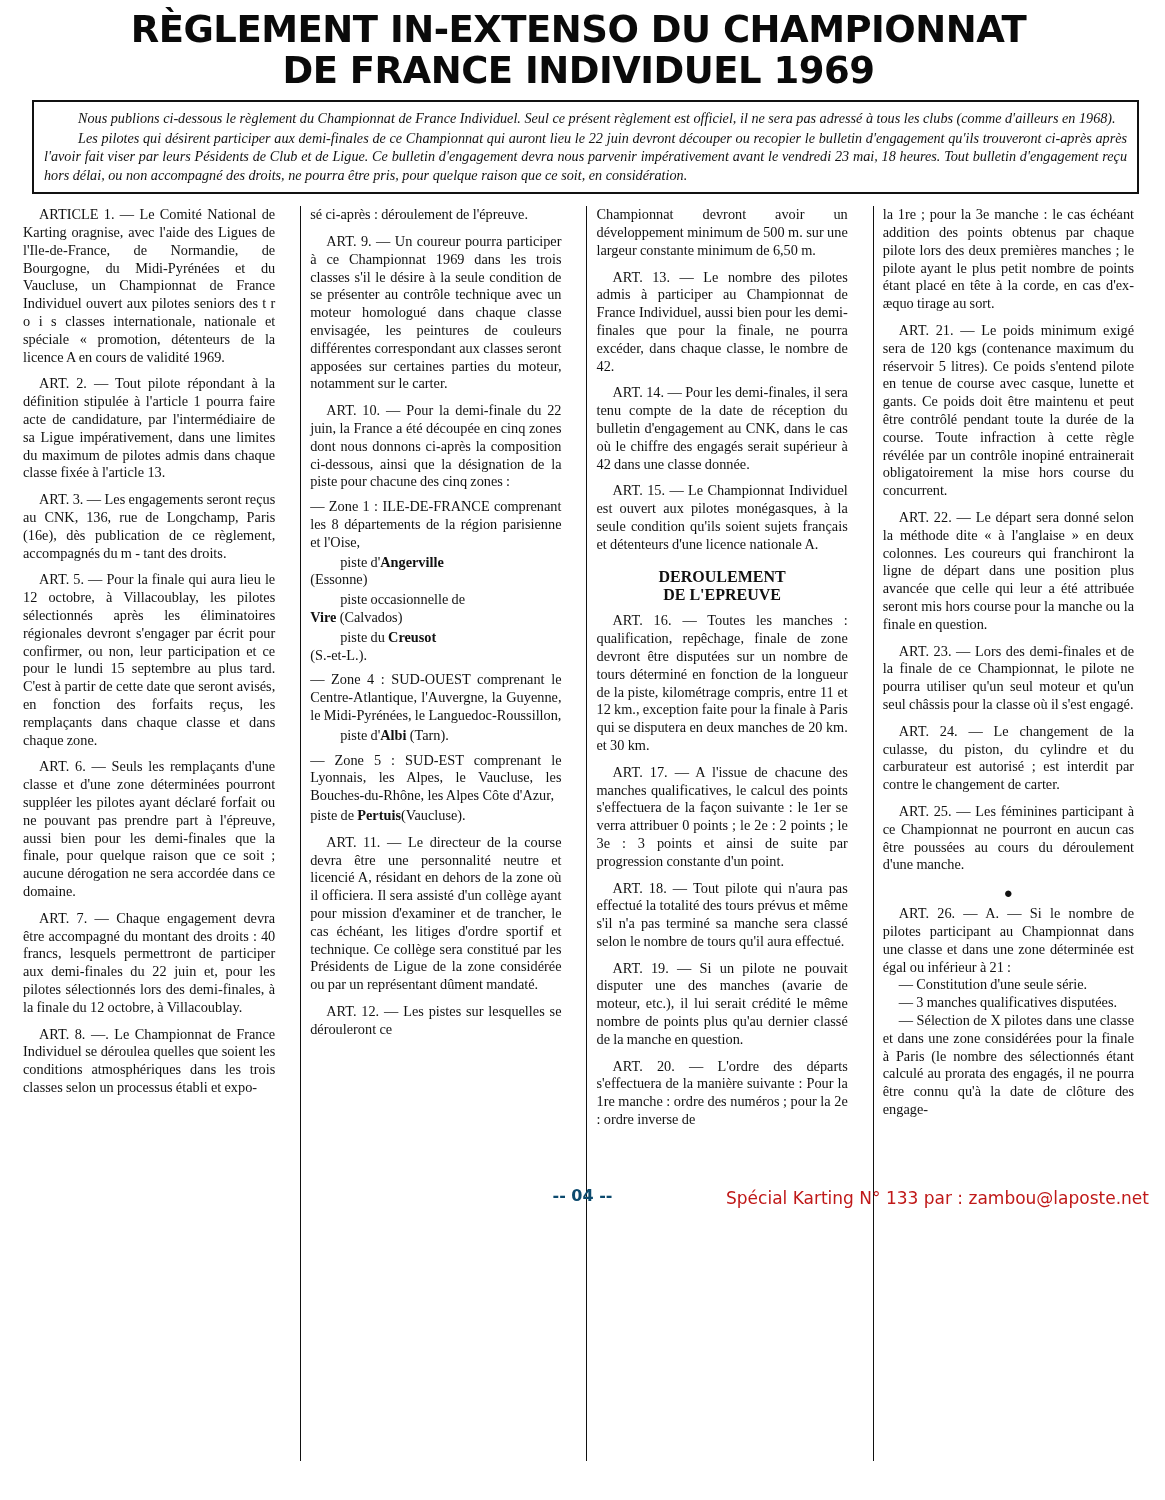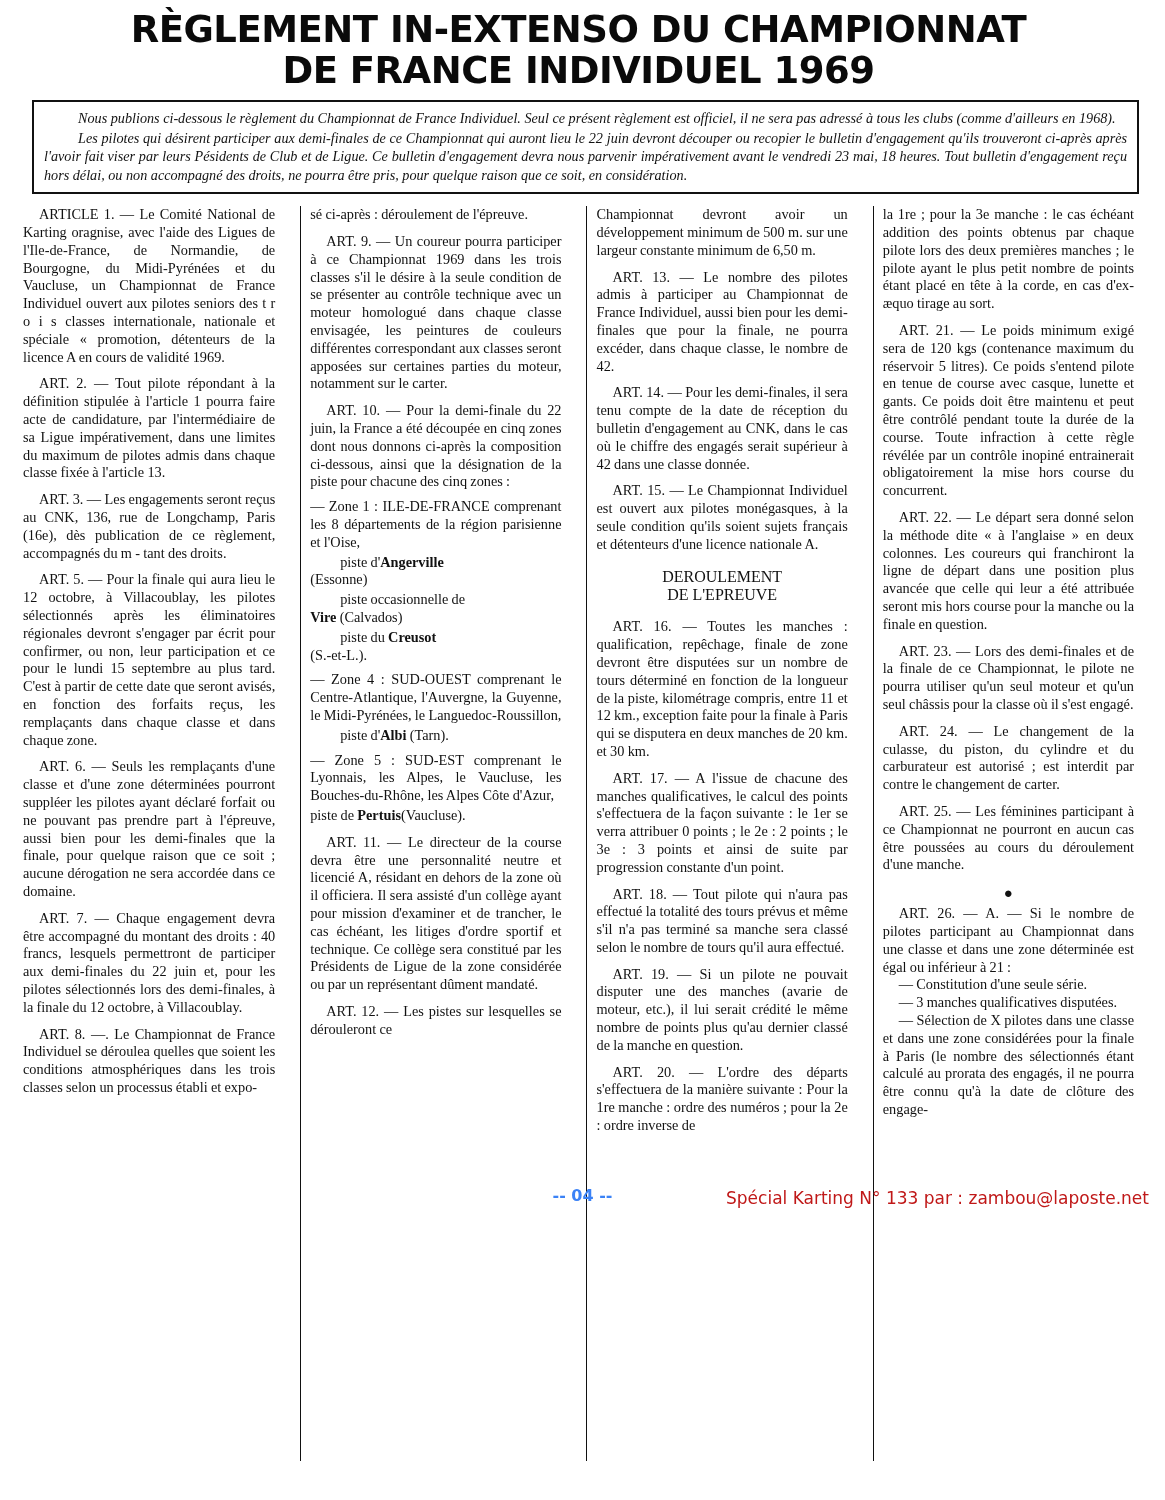--- a/index.html
+++ b/index.html
@@ -83,24 +83,24 @@
   .col p.zone { text-indent: 0; margin-top: 7px; }
   .col p.piste {
     text-indent: 30px;
     margin-top: 2px;
     text-align: left;
   }
   b, .b { font-weight: bold; }
 
   .sec-head {
     text-align: center;
-    font-weight: normal;
+    font-weight: bold;
     font-size: 16px;
     line-height: 1.18;
-    margin: 14px 0 13px 0;
+    margin: 14px 0 7px 0;
   }
   .sec-sub {
     text-align: center;
     font-weight: bold;
     font-size: 15px;
     line-height: 1.2;
     margin: 8px 0 6px 0;
   }
   .bullet-dot {
     text-align: center;
@@ -118,21 +118,21 @@
     bottom: 8px;
     height: 22px;
   }
   .page-num {
     position: absolute;
     left: 0; right: 0;
     text-align: center;
     font-family: "DejaVu Sans", sans-serif;
     font-weight: bold;
     font-size: 16px;
-    color: #3b82f6;
+    color: #0c4a6e;
   }
   .credit {
     position: absolute;
     right: 16px;
     bottom: 0;
     font-family: "DejaVu Sans", sans-serif;
     font-size: 17px;
     color: #c01818;
     white-space: nowrap;
   }

